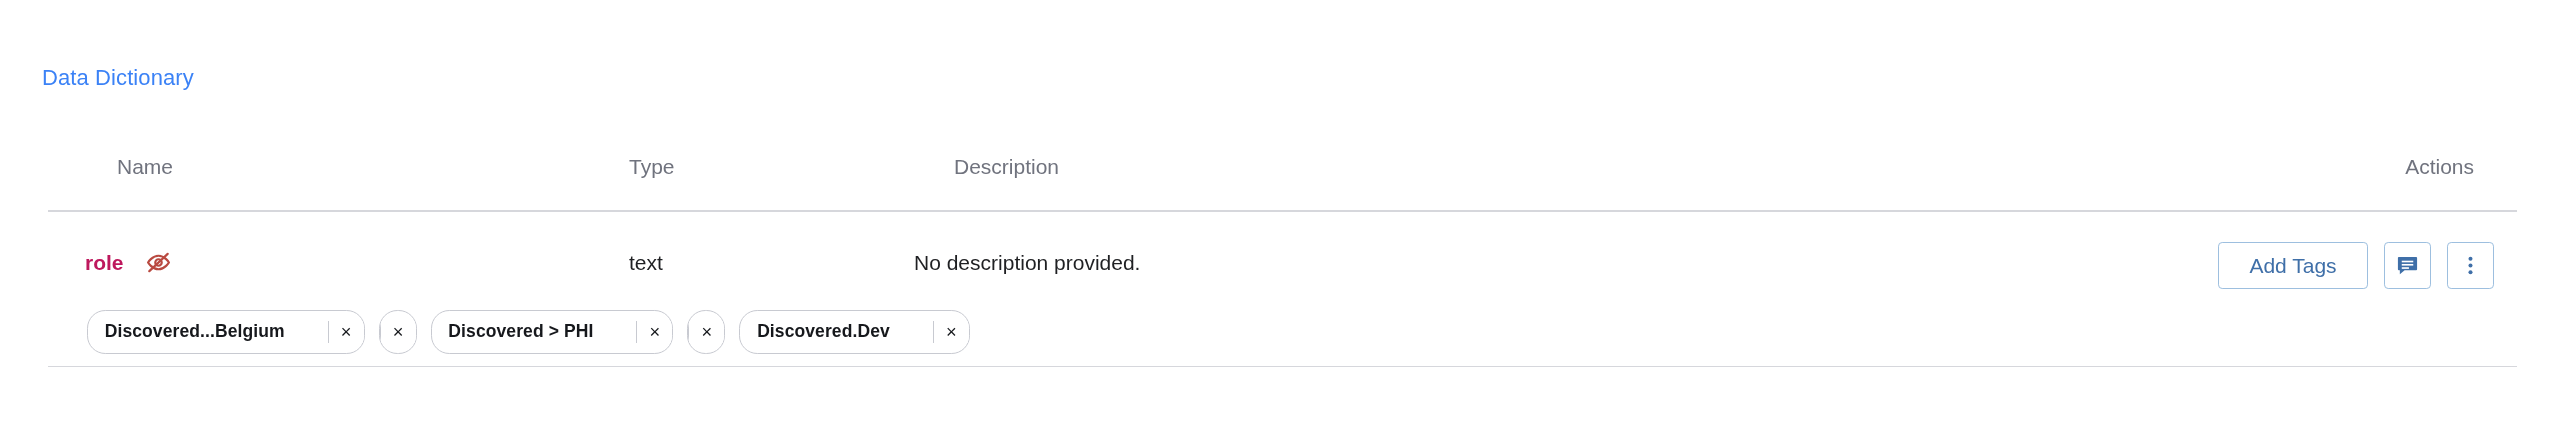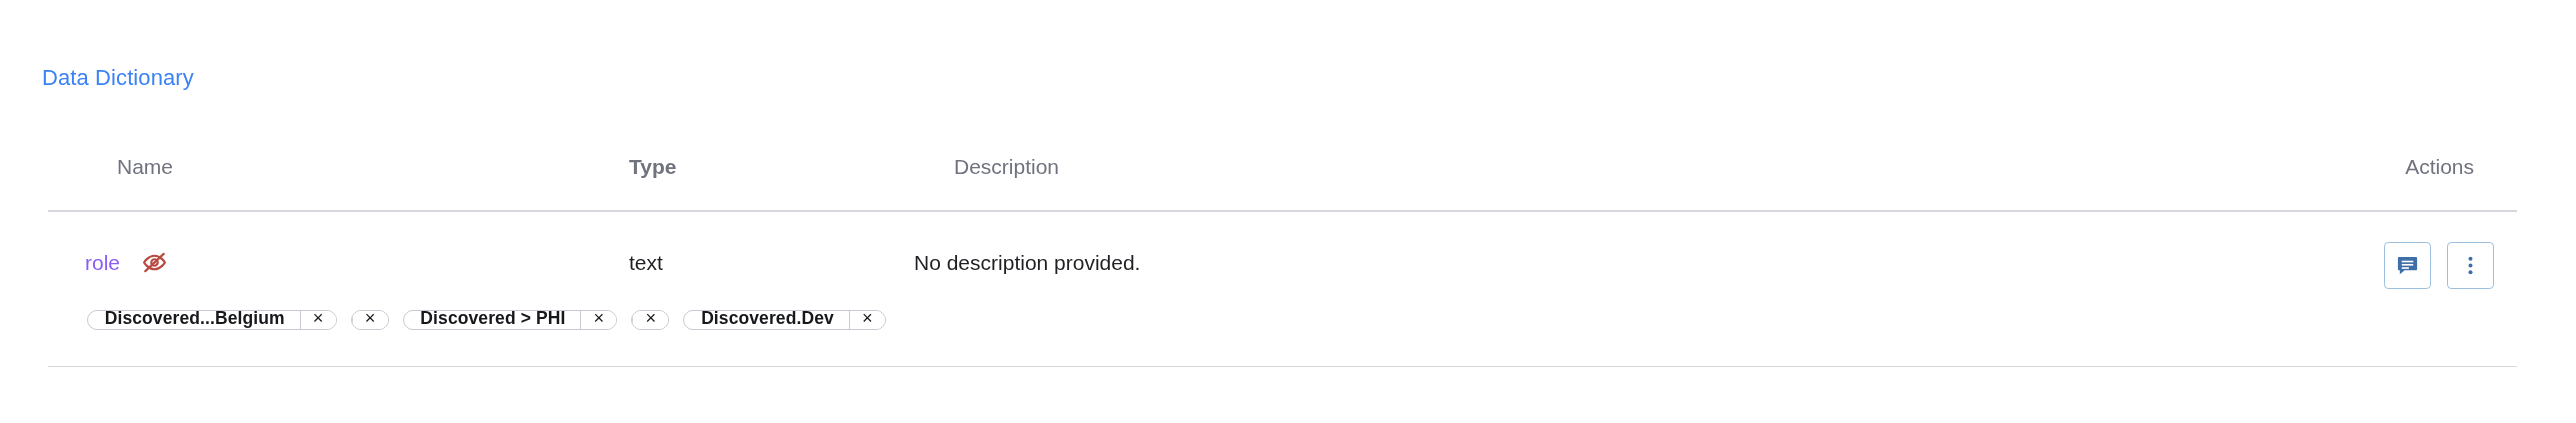--- a/index.html
+++ b/index.html
@@ -50,21 +50,21 @@
   .th {
     position: absolute;
     top: 0;
     font-size: 21px;
     line-height: 25px;
     font-weight: 400;
     color: #70737e;
     white-space: nowrap;
   }
   .th-name        { left: 37px; margin-left: 32px; }
-  .th-type        { left: 581px; font-weight: bold; }
+  .th-type        { left: 581px; }
   .th-description { left: 906px; text-align: center; }
   .th-actions     { right: 43px; }
 
   .divider {
     height: 1.7px;
     background: #d6d7dc;
     width: 100%;
   }
 
   
@@ -81,21 +81,21 @@
     white-space: nowrap;
   }
 
   .cell-name {
     left: 37px;
     top: 38px;
     display: flex;
     align-items: center;
     gap: 22px;
   }
-  .cell-name .name-text { color: #8b5cf6; }
+  .cell-name .name-text { color: #be185d; font-weight: bold; }
 
   .eye-off-icon {
     display: inline-flex;
     width: 25px;
     height: 25px;
     align-items: center;
     justify-content: center;
   }
   .eye-off-icon svg { display: block; }
 
@@ -144,26 +144,27 @@
     left: 39px;
     top: 98px;
     display: flex;
     align-items: center;
     gap: 14px;
   }
 
   .tag {
     box-sizing: border-box;
     display: inline-flex;
-    align-items: flex-end;
-    height: 20px;
+    align-items: center;
+    height: 44px;
     border: 1.7px solid #c8cad1;
     border-radius: 18.3px;
     background: #ffffff;
     overflow: hidden;
+    gap: 28px;
   }
   .tag-label {
     display: inline-flex;
     align-items: center;
     padding: 0 15px 0 16.7px;
     font-size: 17.5px;
     font-weight: bold;
     color: #16181c;
     letter-spacing: 0.1px;
     white-space: nowrap;
@@ -210,20 +211,21 @@
             <line x1="3.2" y1="20.3" x2="20.8" y2="3.7"></line>
           </svg>
         </span>
       </div>
 
       <div class="cell cell-type">text</div>
 
       <div class="cell cell-description">No description provided.</div>
 
       <div class="actions">
+        <button class="btn btn-add-tags">Add Tags</button>
 
         <button class="btn btn-icon">
           <span>
             <svg width="23" height="23" viewBox="0 0 24 24" fill="#3f6fa8">
               <path d="M3 3h18a1 1 0 0 1 1 1v12a1 1 0 0 1-1 1H9l-5 4.2V17H3a1 1 0 0 1-1-1V4a1 1 0 0 1 1-1z"></path>
               <rect x="6" y="7" width="12" height="1.7" fill="#ffffff"></rect>
               <rect x="6" y="10.4" width="12" height="1.7" fill="#ffffff"></rect>
               <rect x="6" y="13.8" width="7.5" height="1.7" fill="#ffffff"></rect>
             </svg>
           </span>

